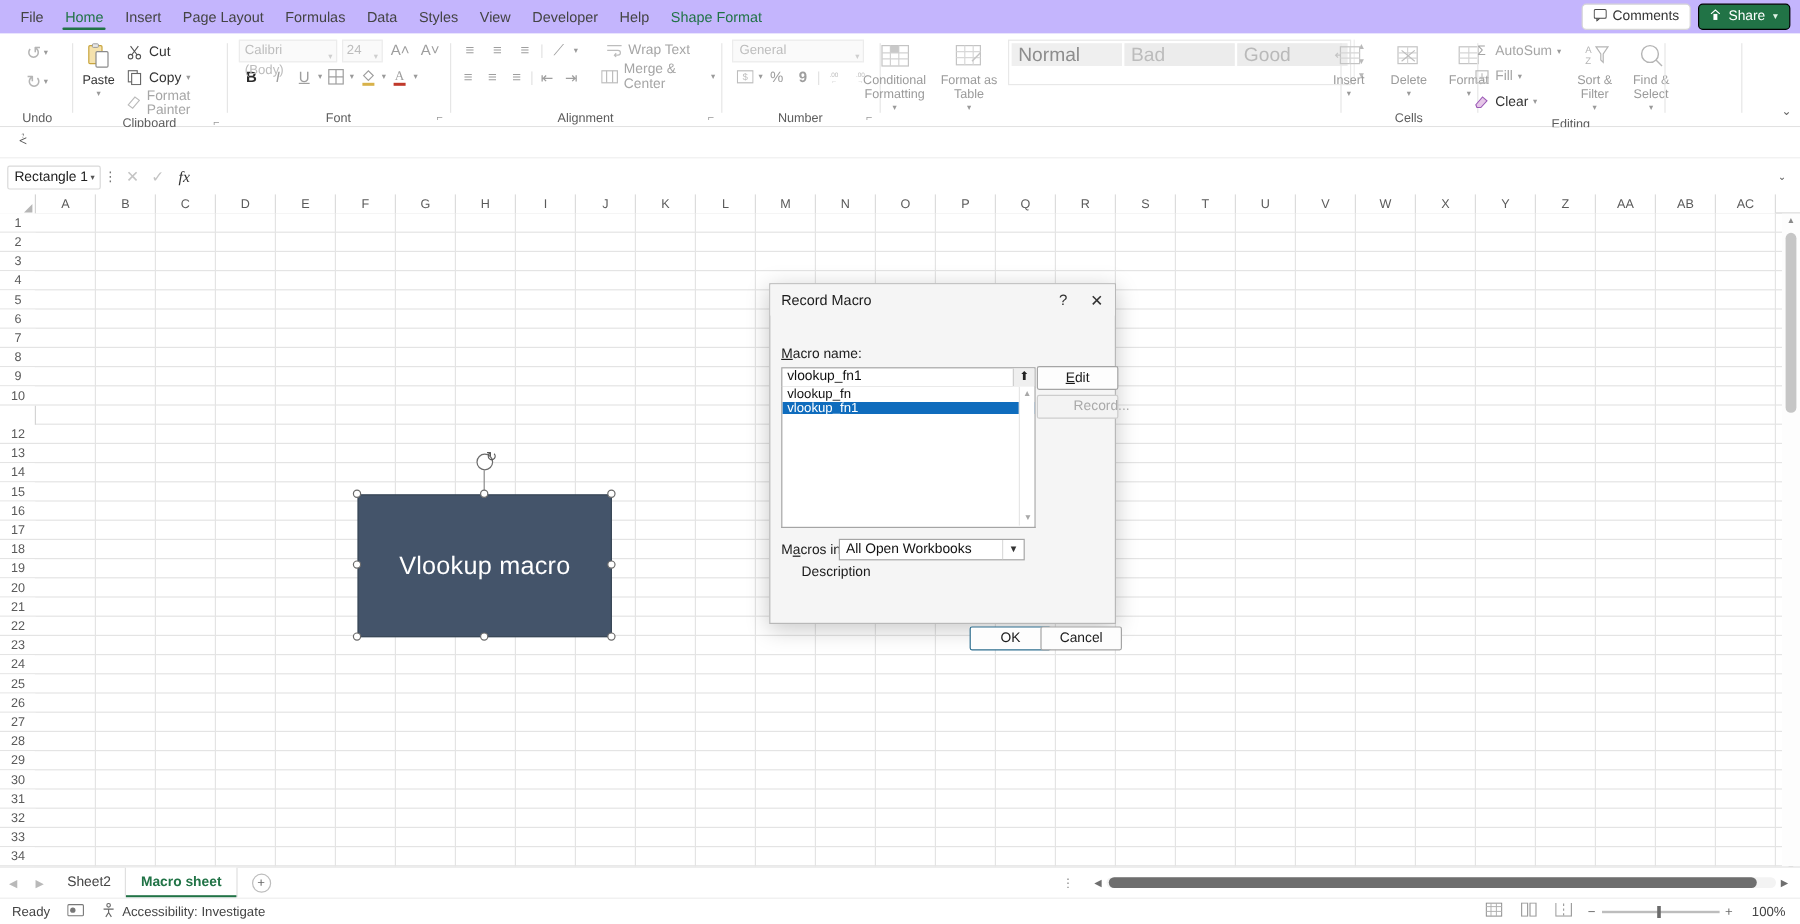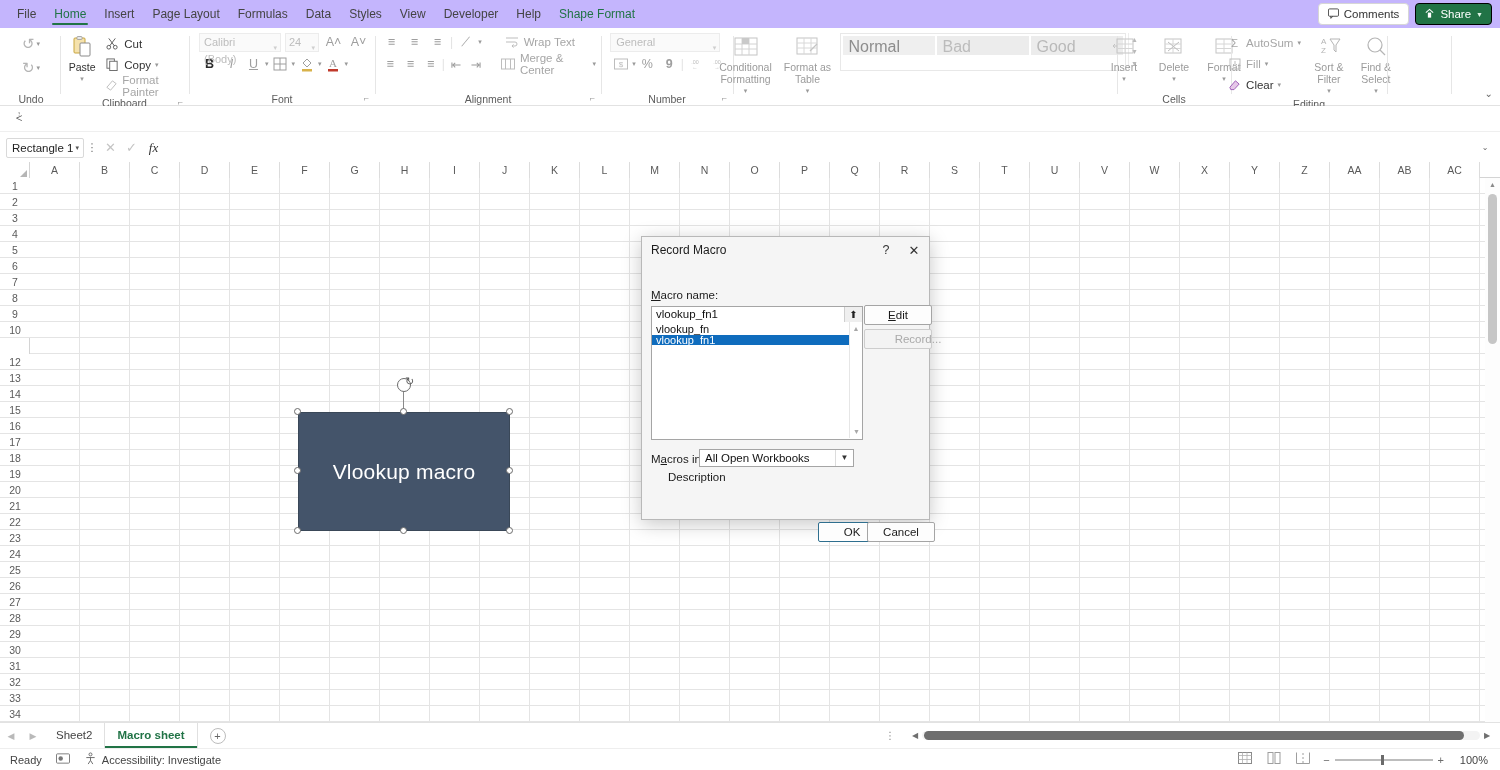--- a/index.html
+++ b/index.html
@@ -976,18 +976,18 @@
       <div class="lbl mi-label">
         <span>M</span><span class="u">a</span><span>cros in:</span>
       </div>
       <div class="mi-select">
         <span>All Open Workbooks</span>
       </div>
       <div class="mi-caret">▼</div>
 
       <div class="lbl desc-label">Description</div>
 
-      <div class="dbtn default" style="left:176px; top:259px; width:68px;">OK</div>
+      <div class="dbtn default" style="left:166px; top:259px; width:68px;">OK</div>
       <div class="dbtn" style="left:225px; top:259px; width:68px;">Cancel</div>
     </div>
   </div>
 
 </div>
 
 </body></html>

